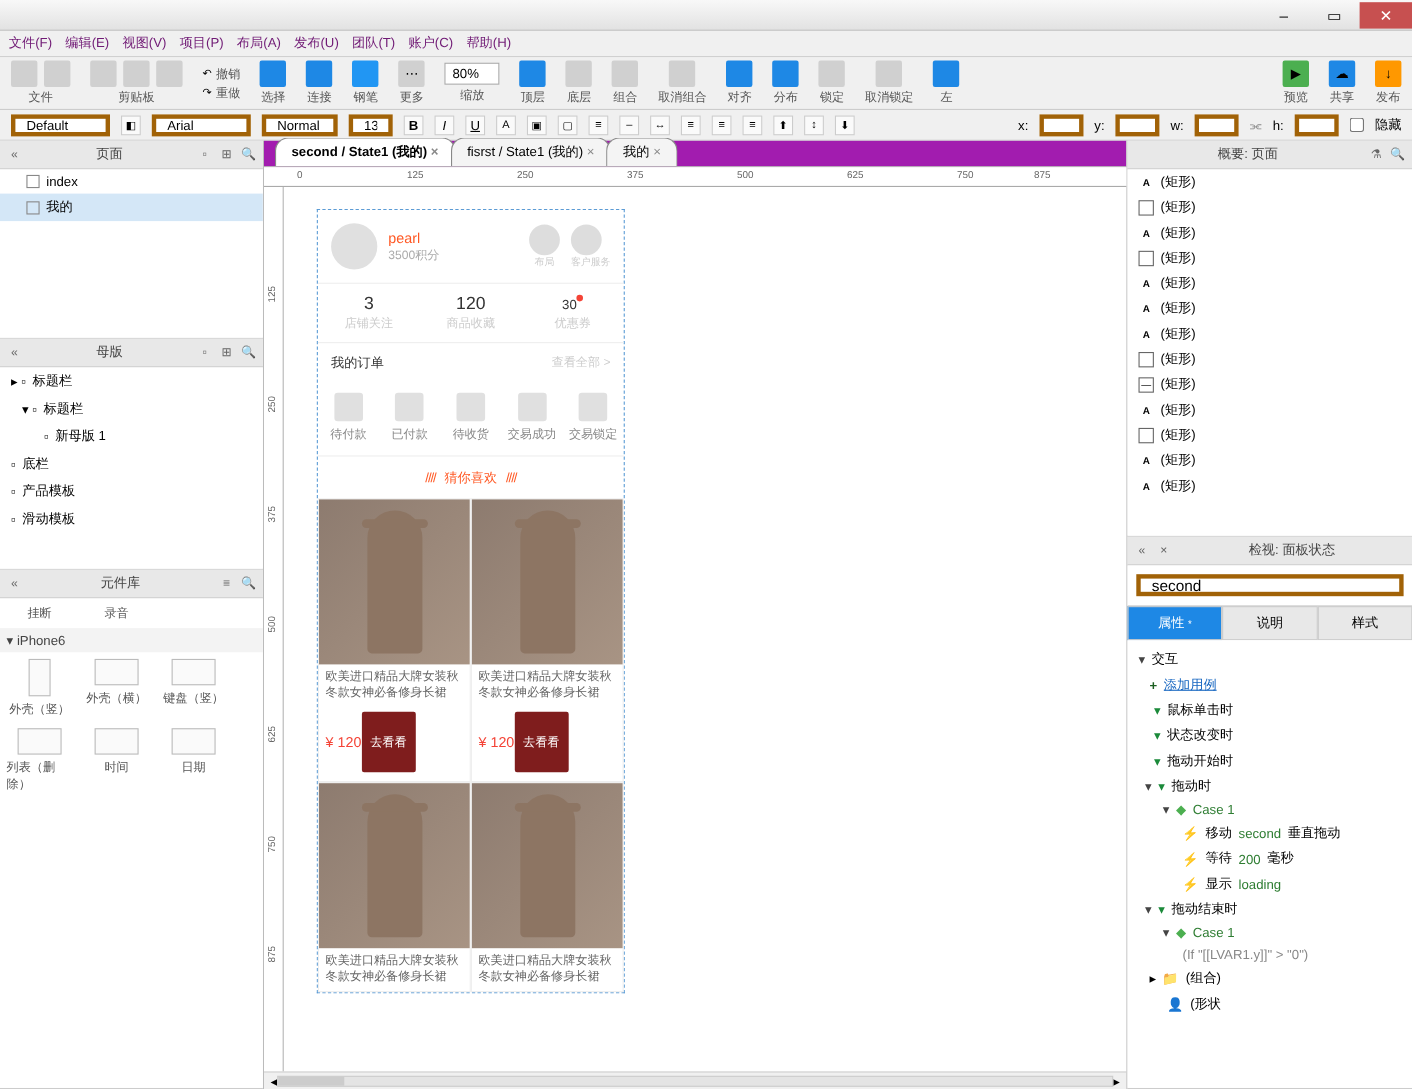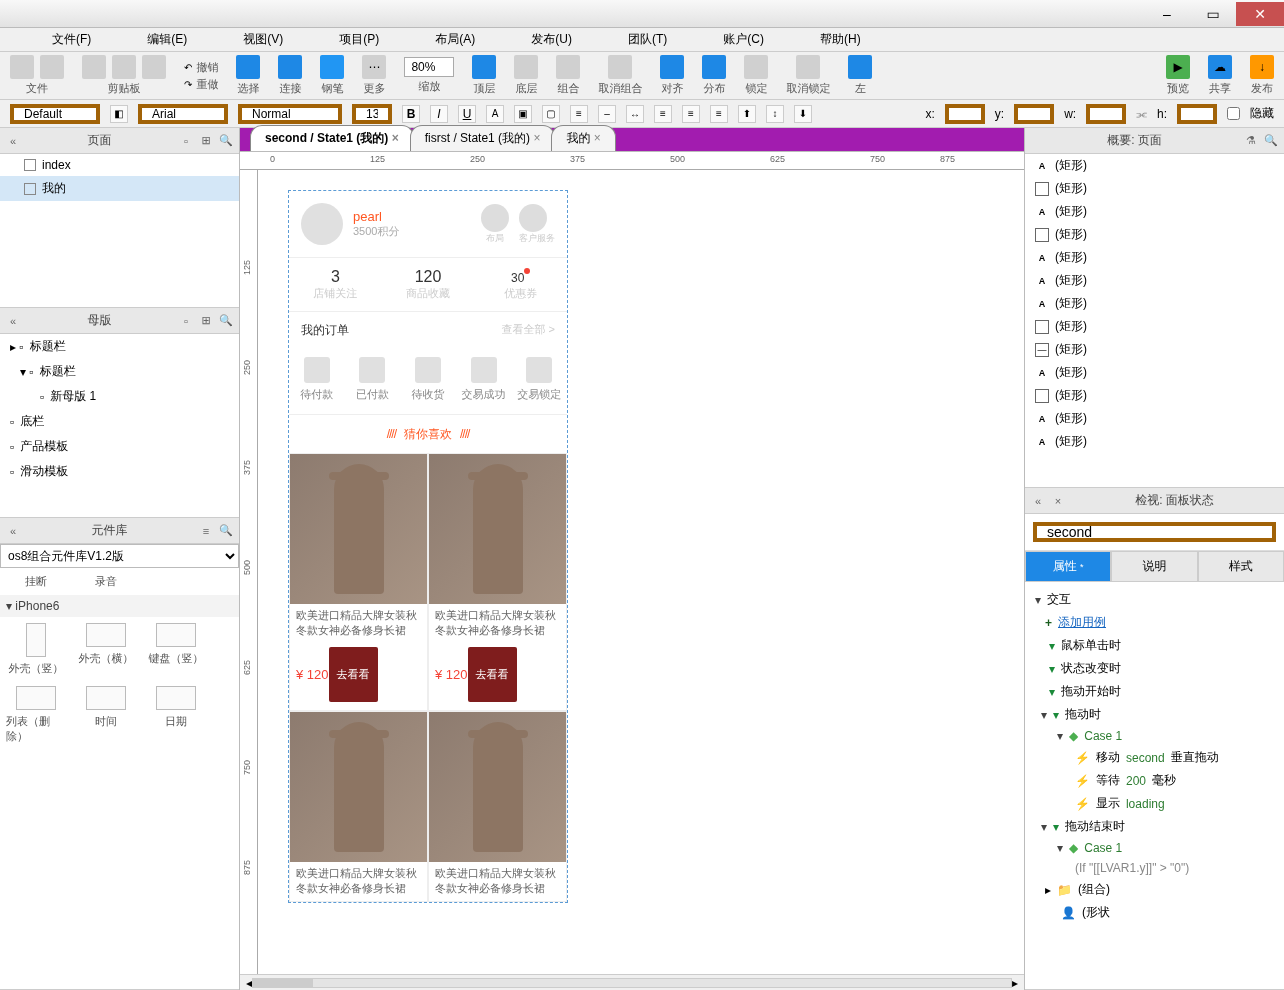--- a/index.html
+++ b/index.html
@@ -7,21 +7,21 @@
 
 
 .window-chrome { height: 28px; background: linear-gradient(#f8f8f8, #e2e2e2); display: flex; align-items: center; justify-content: flex-end; border-bottom: 1px solid #bbb; }
 .window-title { flex: 1; padding-left: 8px; color: #666; }
 .win-btns { display: flex; }
 .win-btn { width: 46px; height: 24px; display: flex; align-items: center; justify-content: center; font-size: 14px; }
 .win-close { background: #c75050; color: #fff; width: 48px; }
 
 
 .menubar { height: 24px; background: #f0f0f0; display: flex; align-items: center; padding: 0 8px; gap: 12px; border-bottom: 1px solid #ccc; }
-.menubar span { color: #000000; margin-left: 44px; }
+.menubar span { color: #701a75; }
 
 
 .toolbar { height: 48px; background: #f0f0f0; display: flex; align-items: center; padding: 0 10px; gap: 18px; border-bottom: 1px solid #ccc; }
 .tool-group { display: flex; flex-direction: column; align-items: center; gap: 2px; }
 .tool-group-row { display: flex; gap: 6px; align-items: center; }
 .tool-icon { width: 24px; height: 24px; background: #d0d0d0; border-radius: 2px; display: flex; align-items: center; justify-content: center; }
 .tool-icon.blue { background: #1e88e5; }
 .tool-icon.orange { background: #ff9800; }
 .tool-icon.green { background: #4caf50; }
 .tool-label { font-size: 11px; color: #555; }
@@ -232,21 +232,21 @@
   <div class="tool-group">
       <div class="tool-icon orange">↓</div>
       <div class="tool-label">发布</div>
     </div>
 </div>
 
 <div class="formatbar">
   <input class="fb-input" style="width: 90px;" value="Default">
   <div class="fb-btn">◧</div>
   <input class="fb-input" style="width: 90px;" value="Arial">
-  <input class="fb-input" style="width: 104px;" value="Normal">
+  <input class="fb-input" style="width: 69px;" value="Normal">
   <input class="fb-input" style="width: 40px;" value="13">
   <div class="fb-btn">
       <b>B</b>
     </div>
   <div class="fb-btn">
       <i>I</i>
     </div>
   <div class="fb-btn">
       <u>U</u>
     </div>
@@ -319,21 +319,20 @@
     </div>
 
     <div class="panel" style="flex:1">
       <div class="panel-head">
         <span class="panel-icon">«</span>
         <span class="title">元件库</span>
         <span class="panel-icon">≡</span>
         <span class="panel-icon">🔍</span>
       </div>
       <div class="panel-body">
-        <select class="lib-select"><option>os8组合元件库V1.2版</option></select>
         <div class="lib-grid">
           <div class="lib-cell">
               <div class="lib-cap">挂断</div>
             </div>
           <div class="lib-cell">
               <div class="lib-cap">录音</div>
             </div>
         </div>
         <div class="lib-section-head">▾ <span>iPhone6</span></div>
         <div class="lib-grid">

